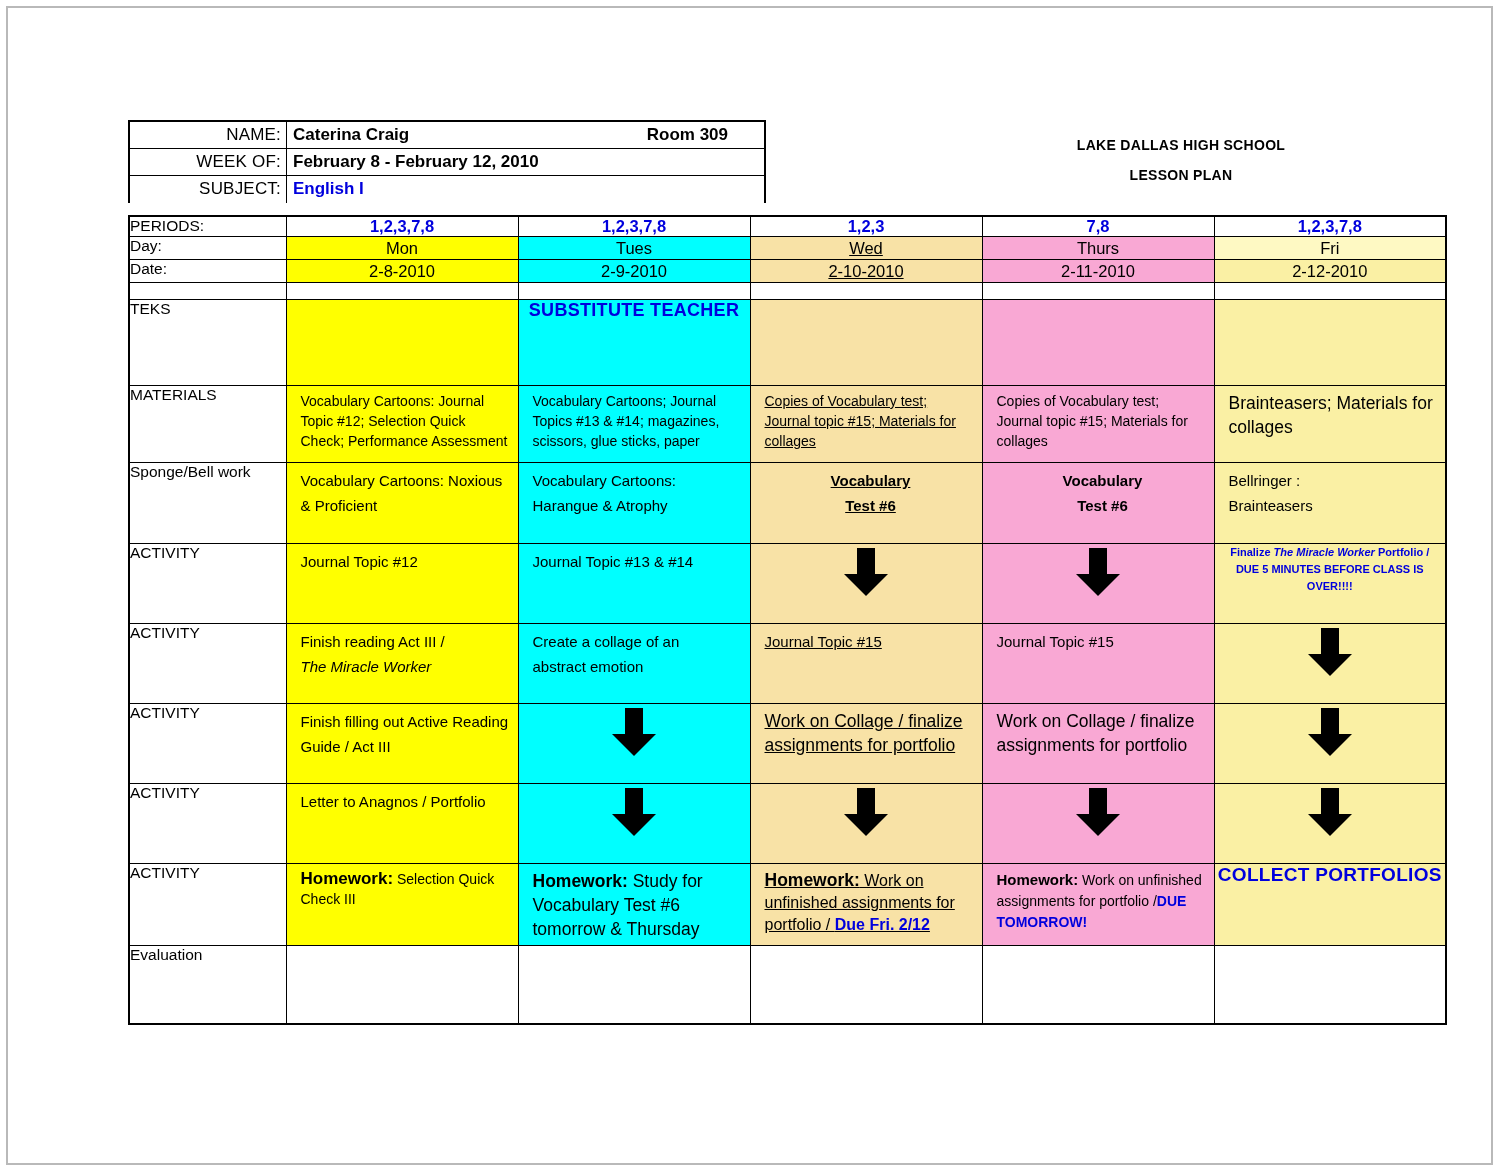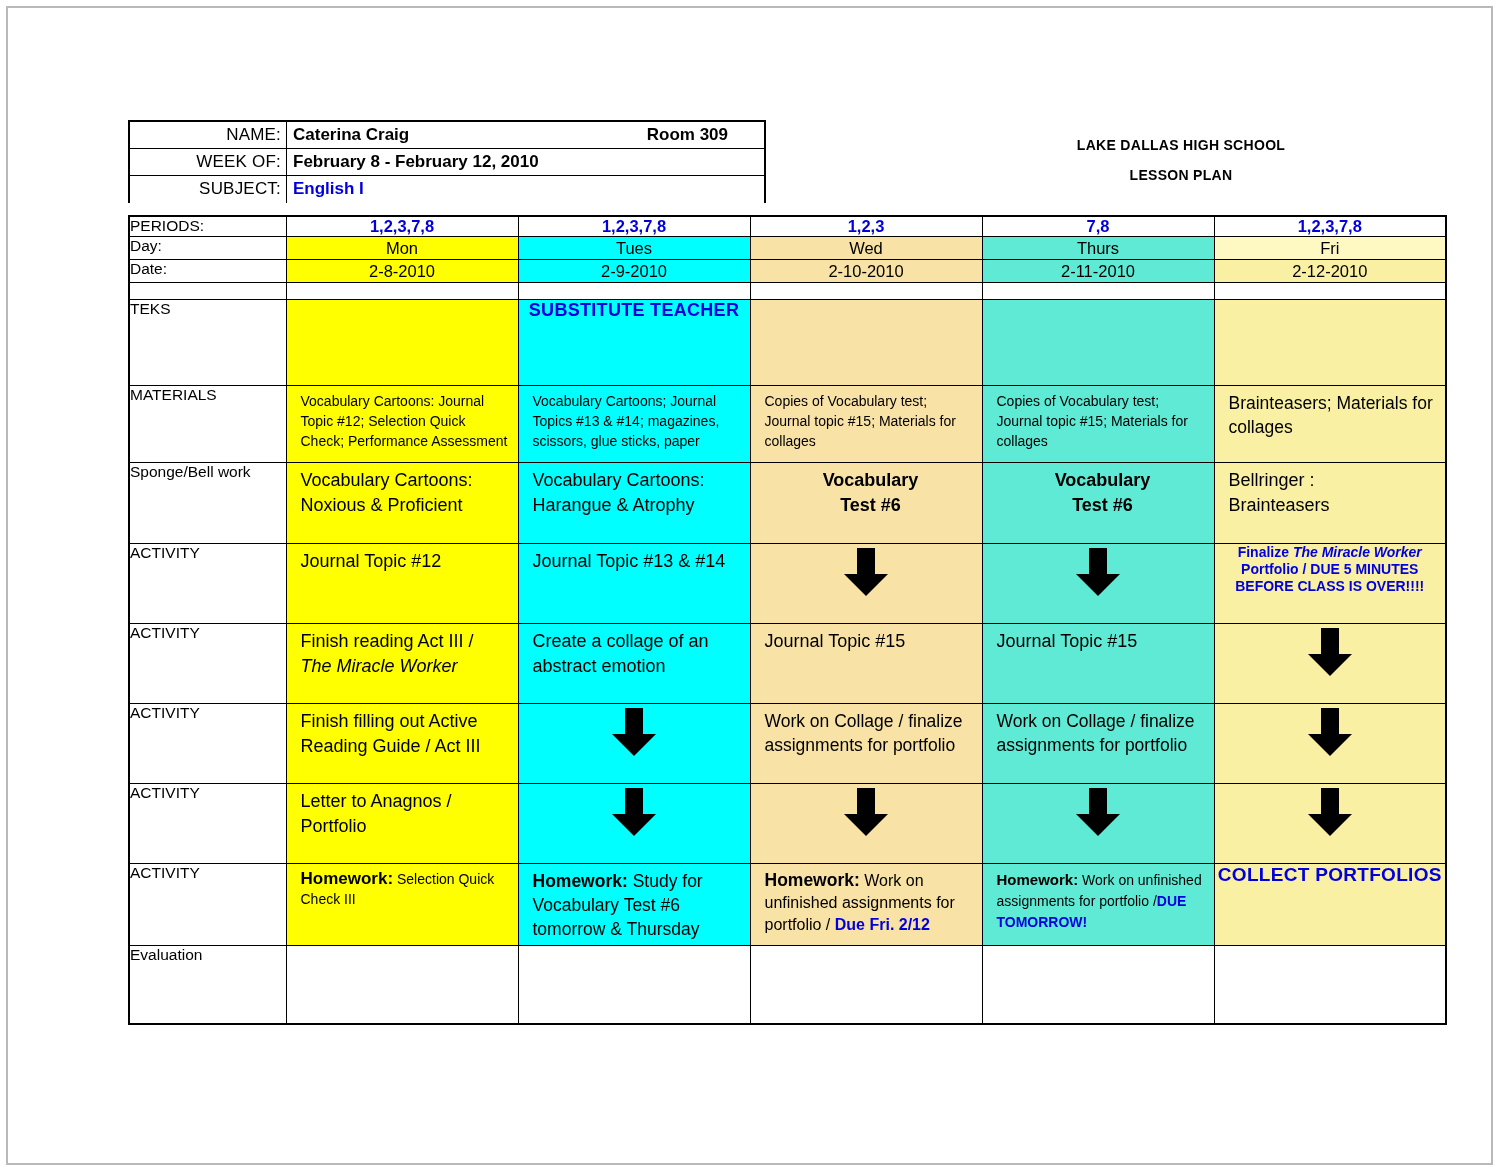--- a/index.html
+++ b/index.html
@@ -125,39 +125,39 @@
     padding: 1px 0;
   }
   .blankrow td { height: 16px; background: #fff; }
 
   .cellbody {
     padding: 5px 5px 4px 14px;
     line-height: 22px;
   }
   .cellbody.sm  { font-size: 14px; line-height: 20px; }
   .cellbody.md  { font-size: 17.5px; line-height: 24px; }
-  .cellbody.lg  { font-size: 18px; line-height: 25px; }
+  .cellbody.lg  { font-size: 15px; line-height: 25px; }
   .cellbody.ctr { text-align: center; }
   .bold { font-weight: bold; text-align: center; }
   .ital { font-style: italic; }
   .blue { color: #0000dd; }
   .bluebold { color: #0000dd; font-weight: bold; }
   .vcenter { display: flex; flex-direction: column; justify-content: center; height: 100%; box-sizing: border-box; }
 
   .subteacher {
     color: #0000dd;
     font-weight: bold;
     font-size: 18px;
     text-align: center;
     letter-spacing: .3px;
   }
   .finalize {
     color: #0000dd;
     font-weight: bold;
-    font-size: 14px;
+    font-size: 11px;
     line-height: 17px;
     text-align: center;
     padding: 0 6px;
   }
   .collect {
     color: #0000dd;
     font-weight: bold;
     font-size: 19px;
     text-align: center;
     letter-spacing: .3px;
@@ -168,22 +168,22 @@
     display: flex;
     align-items: center;
     justify-content: center;
     height: 100%;
   }
   .arrow { display:block; }
 
   
   .bg-yellow { background: #ffff00; }
   .bg-cyan   { background: #00ffff; }
-  .bg-tan    { background: #f8e2a6; }
-  .bg-green  { background: #5eead4; }
+  .bg-tan    { background: #f8e2a6; text-decoration: underline; }
+  .bg-green  { background: #f9a8d4; }
   .bg-ltyel  { background: #faf0a4; }
   .bg-gold   { background: #fef9c3; }
   .bg-white  { background: #ffffff; }
 </style>
 </head>
 <body>
 
 <div class="page-border"></div>
 
 <div class="sheet">

